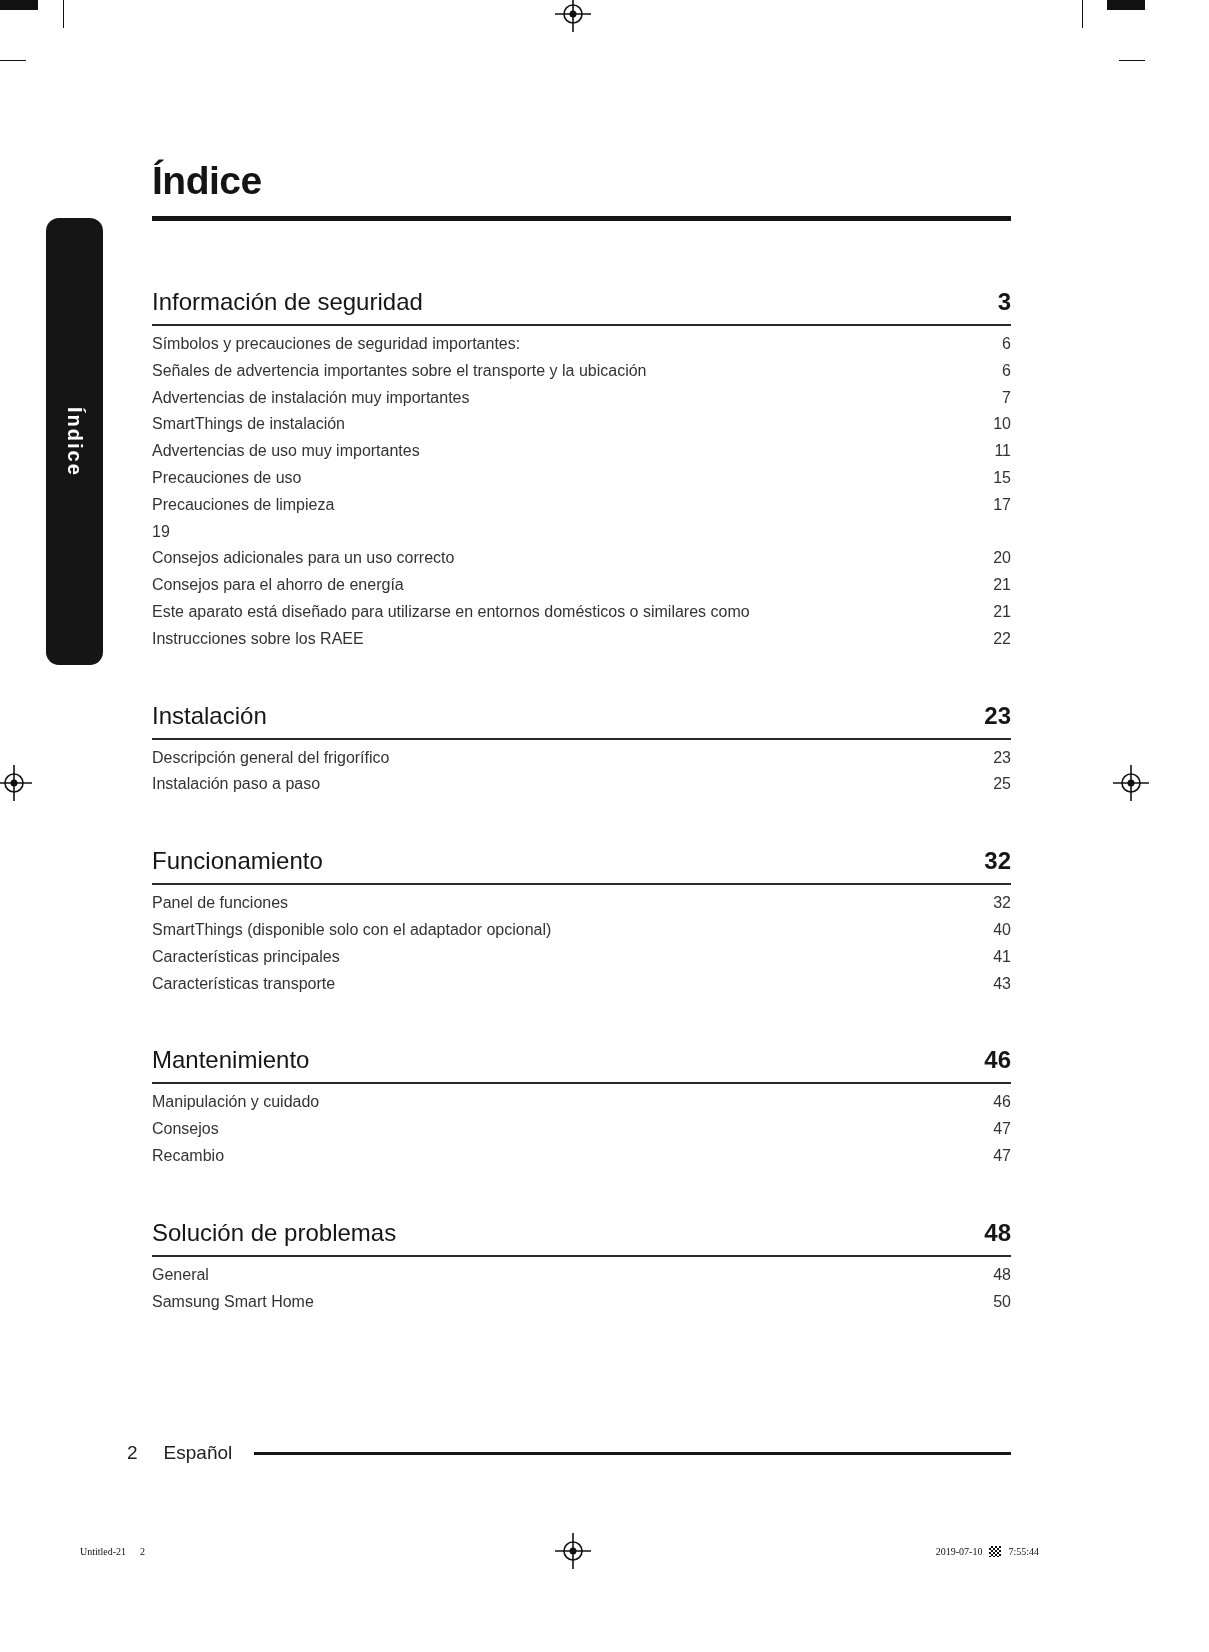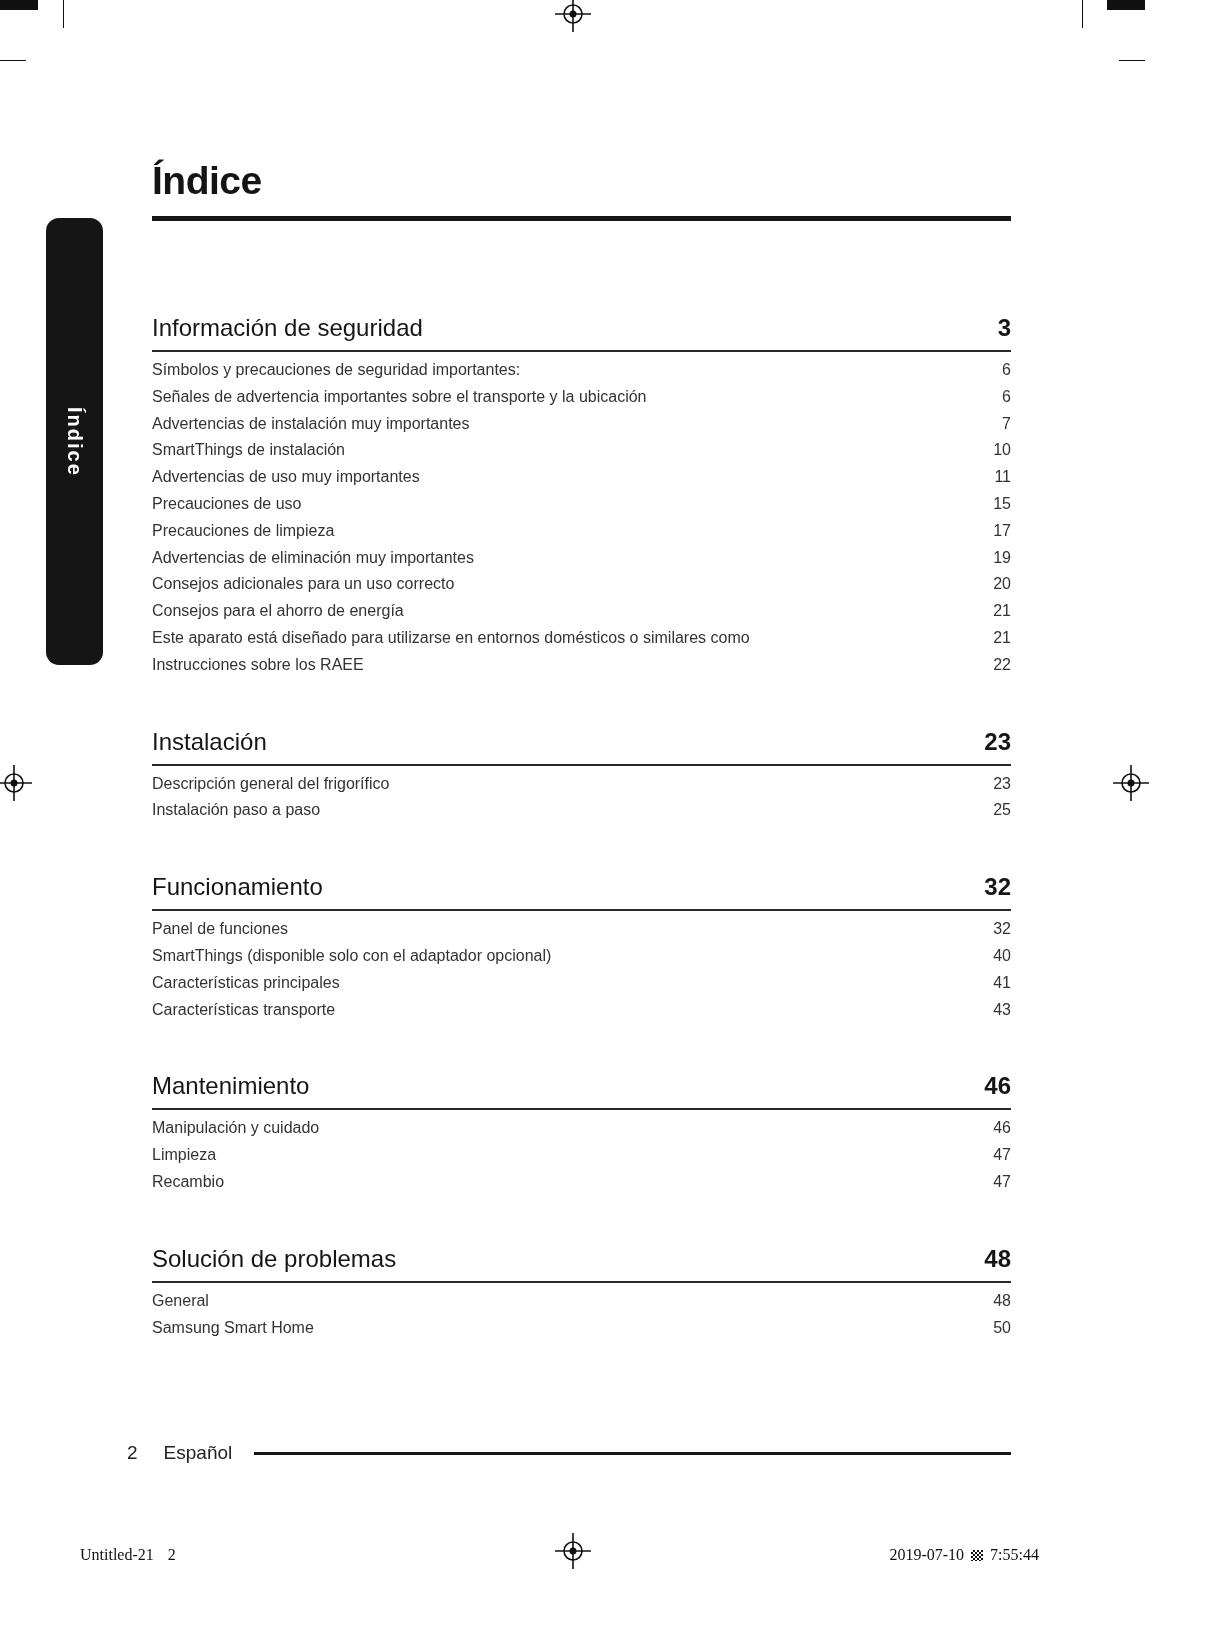--- a/index.html
+++ b/index.html
@@ -25,38 +25,38 @@
     writing-mode:vertical-rl; color:#ffffff; font-size:20px; font-weight:700;
     letter-spacing:2px;
   }
 
   
   .content { position:absolute; left:152px; top:160px; width:859px; }
   .doc-title { margin:0; font-size:39px; line-height:42px; font-weight:700; letter-spacing:-0.5px; color:#141414; }
   .title-rule { height:5px; background:#161616; margin-top:14px; }
 
   .toc-section { margin-top:48px; }
-  .toc-section.first { margin-top:92px;text-align:center; }
+  .toc-section.first { margin-top:66px;text-align:center; }
   .sec-head { display:flex; justify-content:space-between; align-items:baseline; font-size:24px; line-height:30px; }
   .sec-title { font-weight:400; color:#161616; }
   .sec-page { font-weight:700; color:#161616; }
   .sec-rule { height:2px; background:#2a2a2a; margin-top:7px; }
   .entries { margin-top:5px; }
   .entry { display:flex; justify-content:space-between; font-size:16px; line-height:26.8px; color:#333333; }
   .entry-label { padding-right:20px; }
 
   
   .page-footer { position:absolute; left:127px; top:1442px; width:884px; display:flex; align-items:center; font-size:19px; color:#222; }
   .pf-num { margin-right:26px; }
   .pf-lang { margin-right:22px; }
   .pf-line { flex:1; height:3px; background:#161616; }
 
   
   .print-footer { position:absolute; left:0; top:1544px; width:1209px; height:20px;
-    font-family:"Liberation Serif", serif; font-size:16px; color:#111; }
+    font-family:"Liberation Serif", serif; font-size:10px; color:#111; }
   .prf-left { position:absolute; left:80px; top:2px; }
   .prf-left .sheet-no { margin-left:14px; }
   .prf-right { position:absolute; right:170px; top:2px; display:flex; align-items:center; gap:7px; }
   .dm-icon { width:12px; height:11px; display:inline-block;
     background: repeating-conic-gradient(#111 0% 25%, #fff 0% 50%) 0 0/4px 4px; }
 </style>
 </head>
 <body>
 
 <div class="page">
@@ -130,21 +130,20 @@
         </div>
         <div class="entry">
           <span class="entry-label">Precauciones de uso</span>
           <span class="entry-page">15</span>
         </div>
         <div class="entry">
           <span class="entry-label">Precauciones de limpieza</span>
           <span class="entry-page">17</span>
         </div>
         <div class="entry">
-          <span class="entry-label">Advertencias de eliminación muy importantes</span>
           <span class="entry-page">19</span>
         </div>
         <div class="entry">
           <span class="entry-label">Consejos adicionales para un uso correcto</span>
           <span class="entry-page">20</span>
         </div>
         <div class="entry">
           <span class="entry-label">Consejos para el ahorro de energía</span>
           <span class="entry-page">21</span>
         </div>
@@ -208,21 +207,21 @@
         <span class="sec-title">Mantenimiento</span>
         <span class="sec-page">46</span>
       </div>
       <div class="sec-rule"></div>
       <div class="entries">
         <div class="entry">
           <span class="entry-label">Manipulación y cuidado</span>
           <span class="entry-page">46</span>
         </div>
         <div class="entry">
-          <span class="entry-label">Limpieza</span>
+          <span class="entry-label">Consejos</span>
           <span class="entry-page">47</span>
         </div>
         <div class="entry">
           <span class="entry-label">Recambio</span>
           <span class="entry-page">47</span>
         </div>
       </div>
     </section>
 
     <section class="toc-section">

